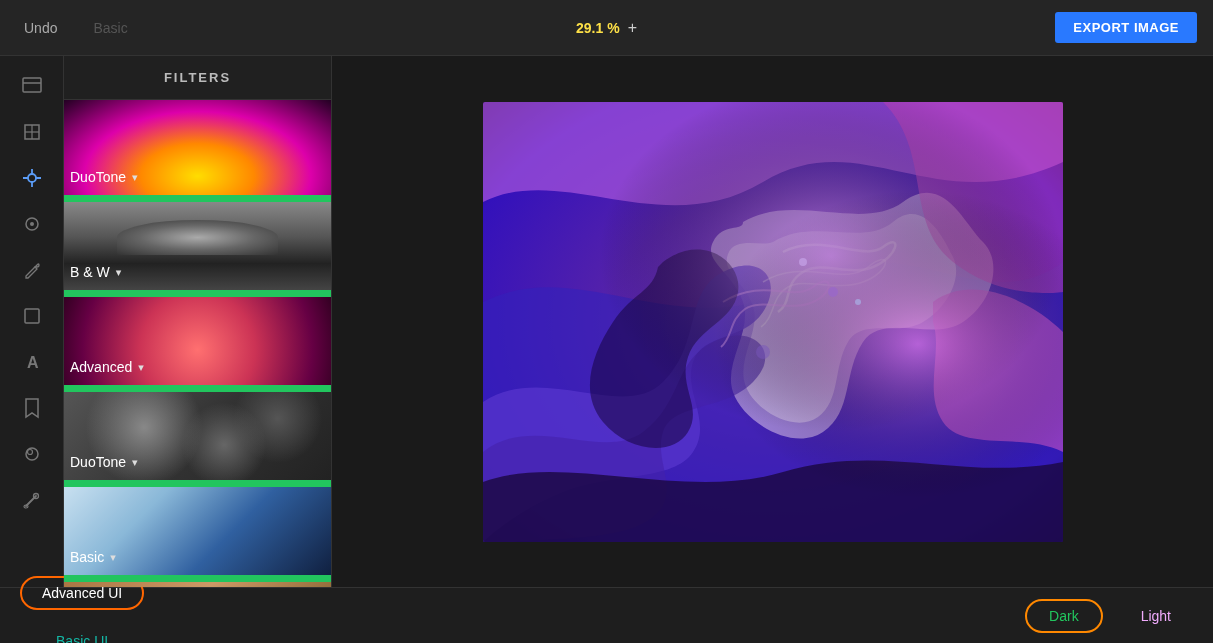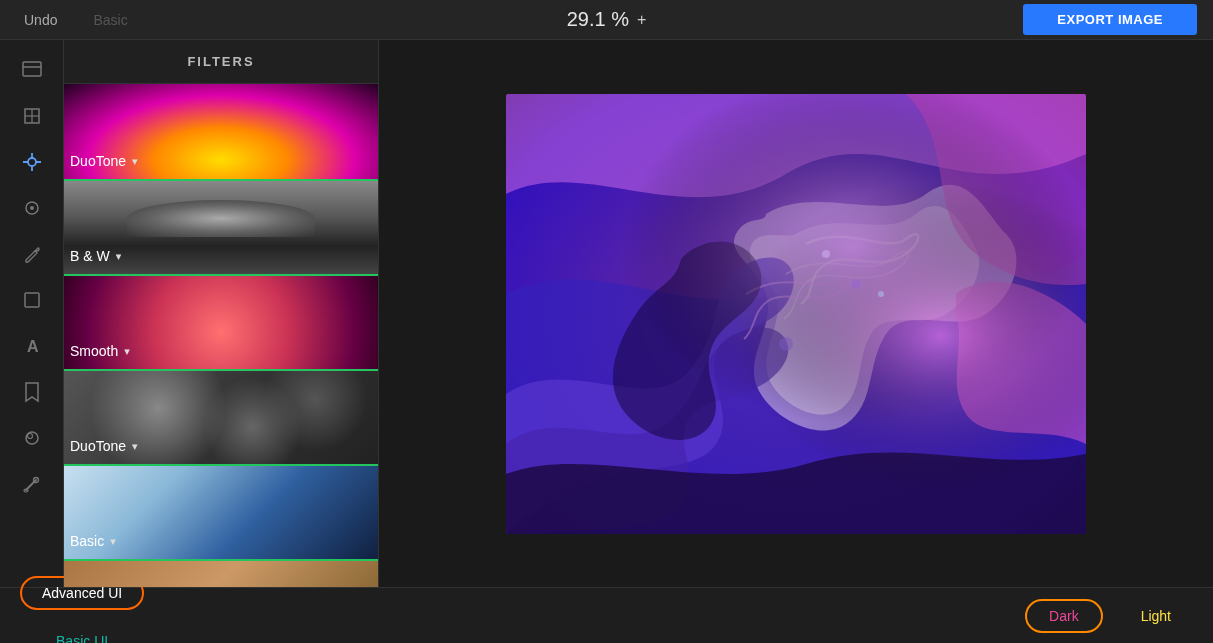--- a/index.html
+++ b/index.html
@@ -12,21 +12,21 @@
       overflow: hidden;
       display: flex;
       flex-direction: column;
     }
 
     
     .top-bar {
       display: flex;
       align-items: center;
       background: #252525;
-      height: 40px;
+      height: 56px;
       padding: 0 16px;
       border-bottom: 1px solid #333;
       flex-shrink: 0;
     }
     .top-bar-left {
       display: flex;
       align-items: center;
       gap: 20px;
       flex: 1;
     }
@@ -44,35 +44,36 @@
     .btn-undo, .btn-redo {
       background: none;
       border: none;
       color: #aaa;
       font-size: 14px;
       cursor: pointer;
       padding: 4px 8px;
     }
     .btn-redo { color: #555; }
     .zoom-info {
-      font-size: 20px;
-      color: #e5e5e5;
+      font-size: 14px;
+      color: #fde047;
+      font-weight: bold;
     }
     .zoom-plus {
       color: #ccc;
       font-size: 16px;
       cursor: pointer;
       background: none;
       border: none;
     }
     .export-btn {
       background: #2979ff;
       color: #fff;
       border: none;
-      padding: 8px 34px;
+      padding: 8px 18px;
       font-size: 13px;
       font-weight: bold;
       cursor: pointer;
       border-radius: 3px;
       letter-spacing: 0.5px;
     }
 
     
     .main-content {
       display: flex;
@@ -105,21 +106,21 @@
       background: none;
       border: none;
       position: relative;
     }
     .icon-btn.active {
       color: #5b9cf6;
     }
 
     
     .filters-panel {
-      width: 315px;
+      width: 268px;
       background: #202020;
       border-right: 1px solid #333;
       display: flex;
       flex-direction: column;
       flex-shrink: 0;
       overflow: hidden;
     }
     .filters-header {
       text-align: center;
       font-size: 13px;
@@ -138,21 +139,21 @@
     .filters-list::-webkit-scrollbar-thumb { background: #444; }
 
     .filter-item {
       position: relative;
       height: 95px;
       margin: 0;
       cursor: pointer;
       overflow: hidden;
     }
     .filter-item + .filter-item {
-      border-top: 2px solid #22c55e;
+      border-top: 7px solid #22c55e;
       text-align: center;
     }
     .filter-label {
       position: absolute;
       bottom: 10px;
       left: 6px;
       color: #fff;
       font-size: 14px;
       font-weight: 500;
       display: flex;
@@ -300,26 +301,26 @@
     .theme-btn {
       padding: 7px 22px;
       border-radius: 20px;
       font-size: 14px;
       cursor: pointer;
       font-weight: 500;
     }
     .theme-dark {
       background: none;
       border: 2px solid #ff8800;
-      color: #ec4899;
+      color: #22c55e;
     }
     .theme-light {
       background: none;
       border: none;
-      color: #fde047;
+      color: #f0abfc;
     }
   </style>
 </head>
 <body>
 
 <div class="top-bar">
   <div class="top-bar-left">
     <button class="btn-undo">Undo</button>
     <button class="btn-redo">Basic</button>
   </div>
@@ -412,21 +413,21 @@
         <div class="thumb-bw"></div>
         <div class="filter-label">
           <span>B &amp; W</span>
           <span class="filter-chevron">▾</span>
         </div>
       </div>
 
       <div class="filter-item">
         <div class="thumb-vintage"></div>
         <div class="filter-label">
-          <span>Smooth</span>
+          <span>Advanced</span>
           <span class="filter-chevron">▾</span>
         </div>
       </div>
 
       <div class="filter-item">
         <div class="thumb-smooth"></div>
         <div class="filter-label">
           <span>DuoTone</span>
           <span class="filter-chevron">▾</span>
         </div>

